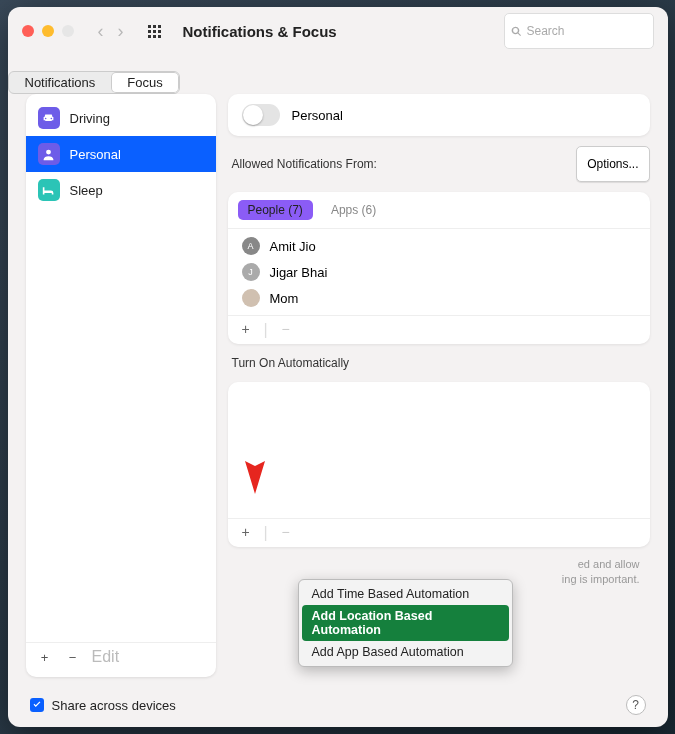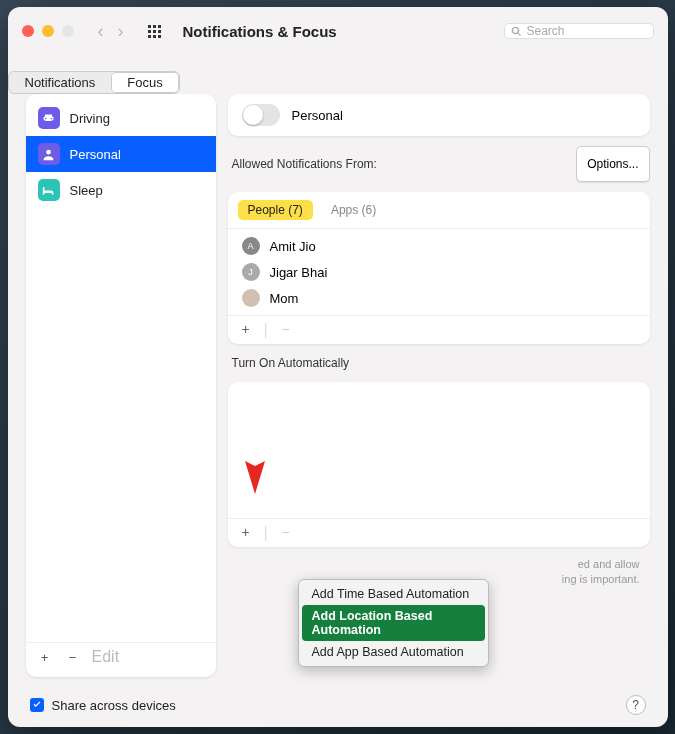--- a/index.html
+++ b/index.html
@@ -6,21 +6,21 @@
   body { background: linear-gradient(135deg,#3a4a5a,#1a2a35); display:flex; align-items:center; justify-content:center; height:734px; width:675px; }
   .window { width:660px; height:720px; background:#f4f2f2; border-radius:12px; box-shadow:0 10px 40px rgba(0,0,0,.5); display:flex; flex-direction:column; overflow:hidden; position:relative;}
   .titlebar { height:48px; display:flex; align-items:center; padding:0 14px; gap:10px; }
   .traffic { display:flex; gap:8px; }
   .dot { width:12px; height:12px; border-radius:50%; }
   .red{background:#ff5f57;} .yellow{background:#febc2e;} .green{background:#e6e6e6;}
   .navarrows { display:flex; gap:14px; margin-left:14px; color:#b8b8b8; font-size:18px;}
   .grid-icon { margin-left:14px; display:grid; grid-template-columns:repeat(3,3px); grid-template-rows:repeat(3,3px); gap:2px;}
   .grid-icon span{background:#333;width:3px;height:3px;}
   .title { font-weight:600; font-size:15px; margin-left:12px; color:#222;}
-  .search { margin-left:auto; width:150px; height:16px; background:#fff; border:1px solid #ddd; border-radius:5px; display:flex; align-items:center; padding:0 6px; color:#aaa; font-size:12px; gap:5px;}
+  .search { margin-left:auto; width:150px; height:36px; background:#fff; border:1px solid #ddd; border-radius:5px; display:flex; align-items:center; padding:0 6px; color:#aaa; font-size:12px; gap:5px;}
   .search svg{width:11px;height:11px;fill:#aaa;}
   .tabs { display:flex; justify-content:flex-start; margin:16px 0 0;}
   .segmented { display:flex; border:1px solid #ccc; border-radius:6px; overflow:hidden; background:#ececec;}
   .segmented .seg { padding:3px 16px; font-size:13px; color:#222; cursor:pointer;}
   .segmented .seg.active { background:#fff; border-radius:5px; box-shadow:0 0 0 1px #ccc inset;}
   .content { flex:1; display:flex; gap:12px; padding:0 18px 10px; }
   .sidebar { width:190px; background:#fff; border-radius:10px; padding:6px 0; display:flex; flex-direction:column; box-shadow:0 1px 3px rgba(0,0,0,.1);}
   .side-item { display:flex; align-items:center; gap:10px; padding:7px 12px; font-size:13px; color:#222; cursor:pointer;}
   .side-item.selected { background:#0a60ff; color:#fff;}
   .side-icon { width:22px; height:22px; border-radius:5px; display:flex; align-items:center; justify-content:center; font-size:13px;}
@@ -31,33 +31,33 @@
   .main { flex:1; display:flex; flex-direction:column; gap:10px; }
   .toggle-row { background:#fff; border-radius:10px; padding:10px 14px; display:flex; align-items:center; gap:12px; box-shadow:0 1px 3px rgba(0,0,0,.08);}
   .switch { width:38px; height:22px; background:#e4e4e4; border-radius:11px; position:relative; cursor:pointer;}
   .switch::after{content:"";position:absolute;width:20px;height:20px;background:#fff;border-radius:50%;top:1px;left:1px;box-shadow:0 1px 2px rgba(0,0,0,.3);}
   .section-label{font-size:12px;color:#333;padding:2px 4px;}
   .allowed-header{display:flex;align-items:center;justify-content:space-between;}
   .options-btn{background:#fff;border:1px solid #ccc;border-radius:5px;padding:10px 10px;font-size:12px;cursor:pointer;box-shadow:0 1px 1px rgba(0,0,0,.1);}
   .listbox{background:#fff;border-radius:10px;box-shadow:0 1px 3px rgba(0,0,0,.08);display:flex;flex-direction:column;overflow:hidden;}
   .list-tabs{display:flex;gap:8px;padding:8px 10px;border-bottom:1px solid #eee;font-size:12px;}
   .list-tab{padding:3px 10px;border-radius:5px;color:#888;cursor:pointer;}
-  .list-tab.active{background:#fde047;color:#222;}
+  .list-tab.active{background:#8b5cf6;color:#222;}
   .scroll{max-height:120px;overflow-y:auto;padding:4px 0;position:relative;}
   .scroll::-webkit-scrollbar{width:8px;} .scroll::-webkit-scrollbar-thumb{background:#ccc;border-radius:4px;}
   .person{display:flex;align-items:center;gap:10px;padding:4px 14px;font-size:13px;}
   .avatar{width:18px;height:18px;border-radius:50%;background:#bbb;display:flex;align-items:center;justify-content:center;font-size:9px;color:#fff;}
   .list-footer{display:flex;gap:10px;border-top:1px solid #eee;padding:5px 10px;color:#888;}
   .lf-btn{width:16px;text-align:center;cursor:pointer;color:#666;font-size:14px;}
   .lf-div{color:#ddd;}
   .autobox{background:#fff;border-radius:10px;height:165px;box-shadow:0 1px 3px rgba(0,0,0,.08);display:flex;flex-direction:column;}
   .autobox-body{flex:1;position:relative;}
   .arrow{position:absolute;left:14px;top:24px;width:26px;height:90px;}
   .autobox-footer{display:flex;gap:10px;border-top:1px solid #eee;padding:5px 10px;color:#888;}
-  .popup{position:absolute;left:290px;top:572px;width:191px;background:#f3f3f3;border:1px solid #bbb;border-radius:6px;box-shadow:0 4px 14px rgba(0,0,0,.25);padding:3px;z-index:50;}
+  .popup{position:absolute;left:290px;top:572px;width:215px;background:#f3f3f3;border:1px solid #bbb;border-radius:6px;box-shadow:0 4px 14px rgba(0,0,0,.25);padding:3px;z-index:50;}
   .popup-item{font-size:12.5px;padding:4px 10px;border-radius:4px;cursor:pointer;color:#222;}
   .popup-item.hl{background:#15803d;color:#fff;font-weight:bold;}
   .note{font-size:11px;color:#999;padding:0 10px;line-height:1.4;text-align:right;}
   .bottombar{display:flex;align-items:center;padding:8px 22px 12px;gap:8px;font-size:13px;color:#222;}
   .checkbox{width:14px;height:14px;background:#0a60ff;border-radius:3px;display:flex;align-items:center;justify-content:center;}
   .checkbox svg{width:10px;height:10px;fill:#fff;}
   .help{margin-left:auto;width:20px;height:20px;border:1px solid #bbb;border-radius:50%;display:flex;align-items:center;justify-content:center;font-size:12px;color:#555;cursor:pointer;background:#fff;}
 </style>
 </head>
 <body>

